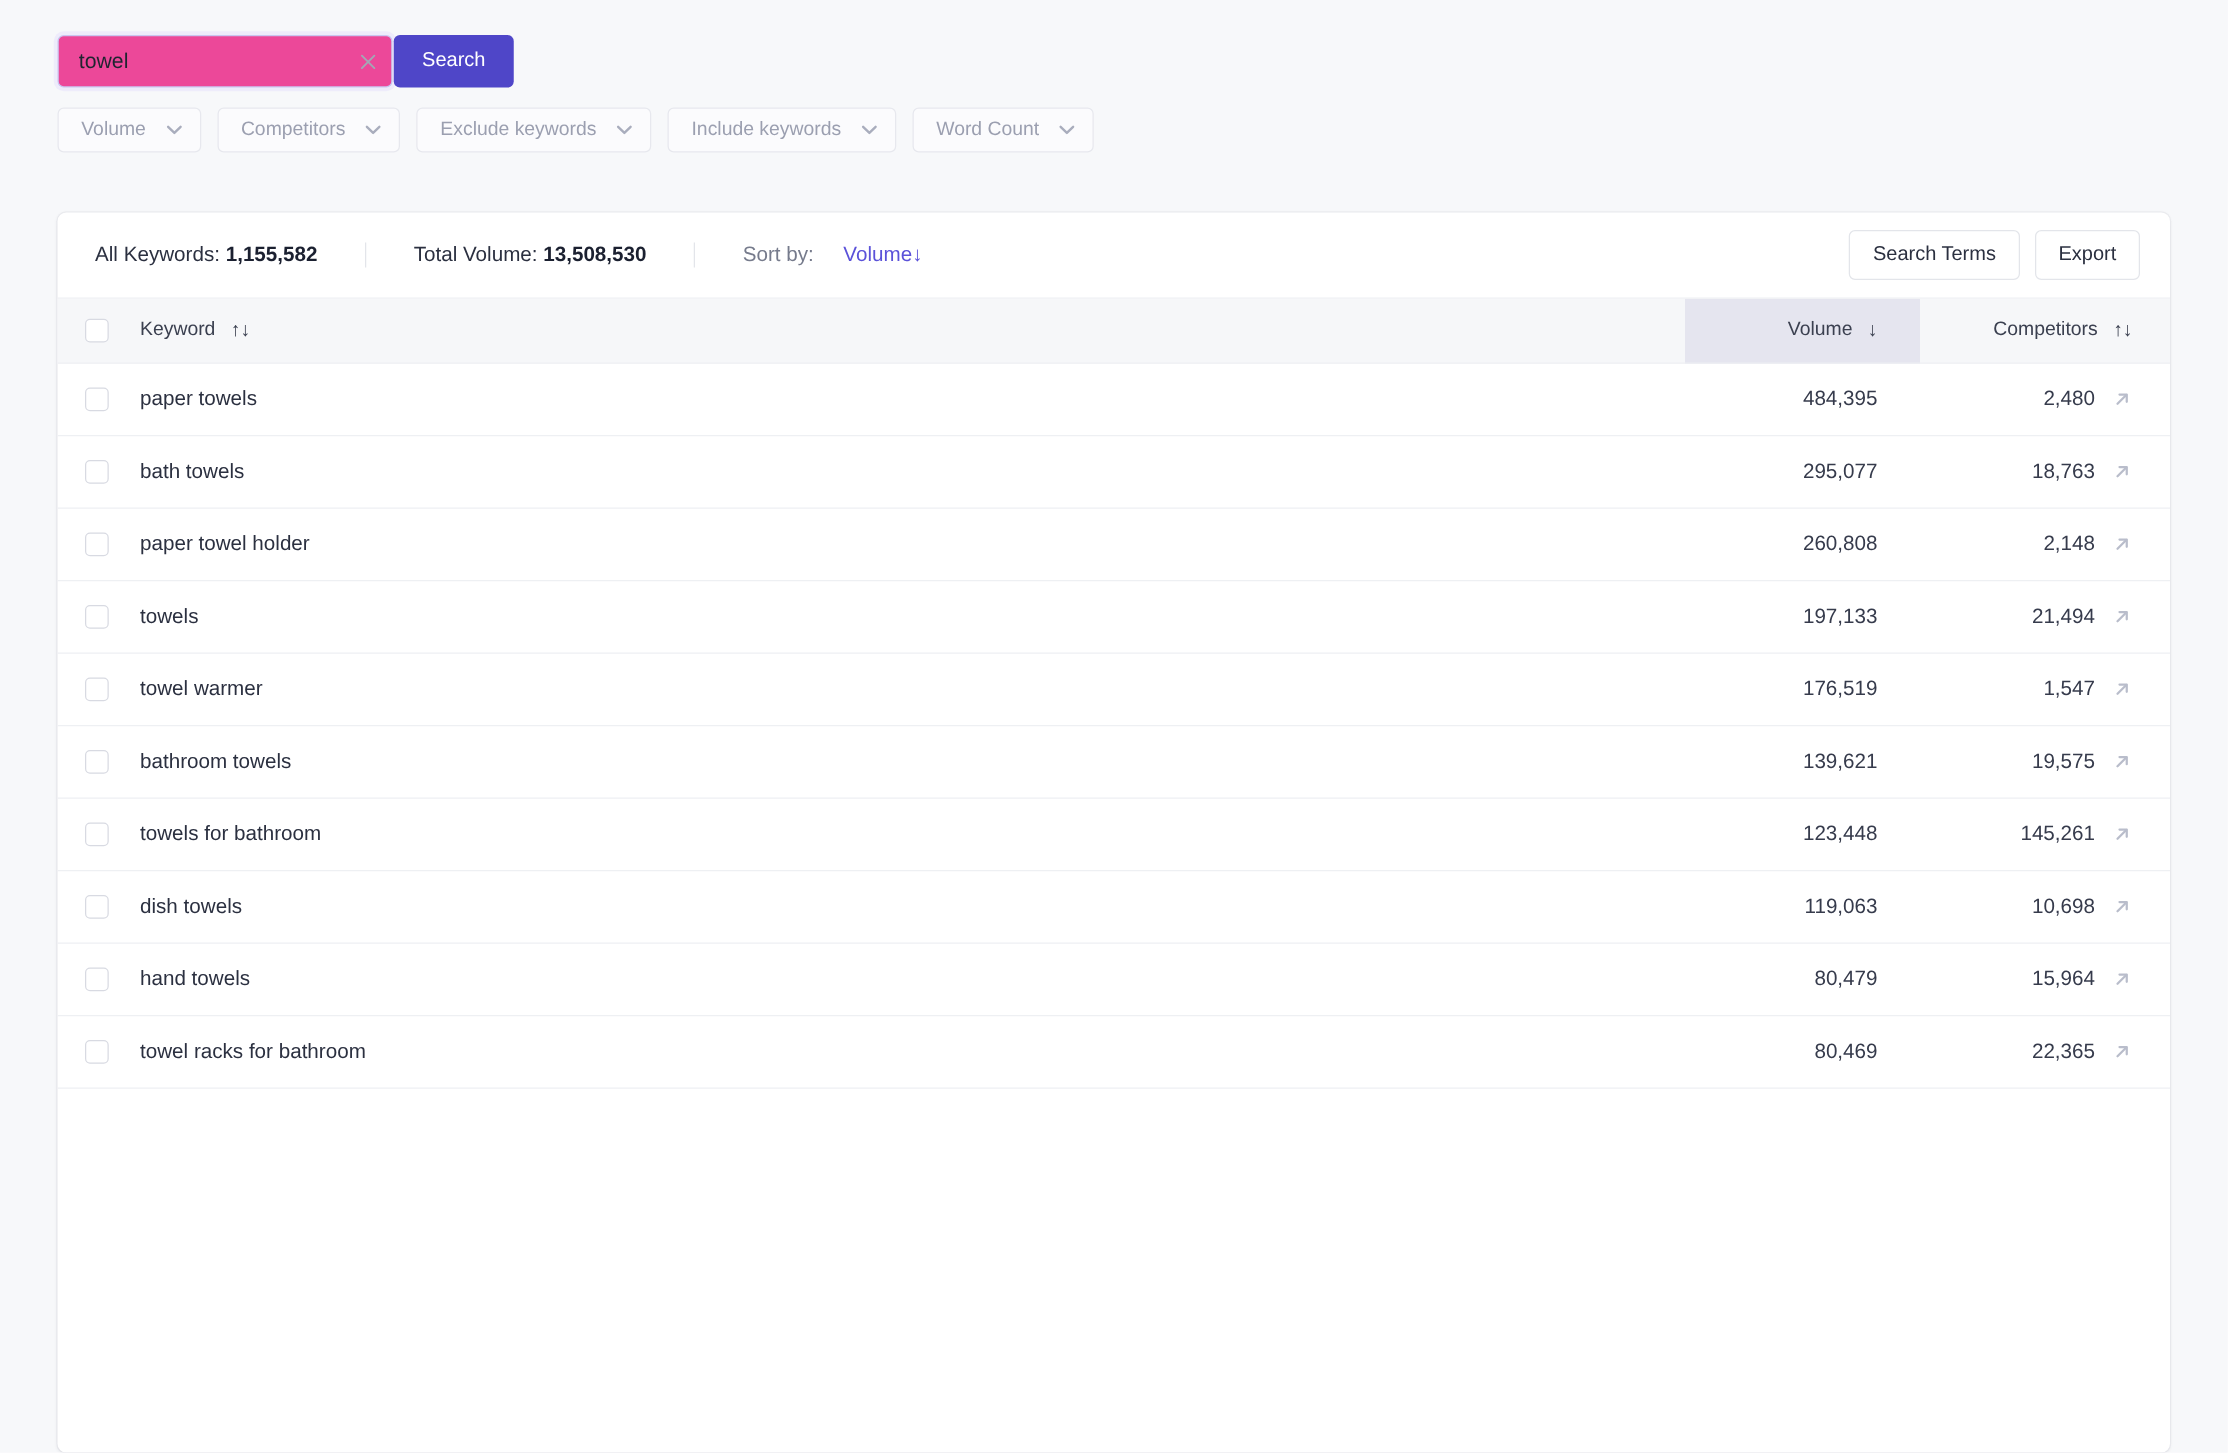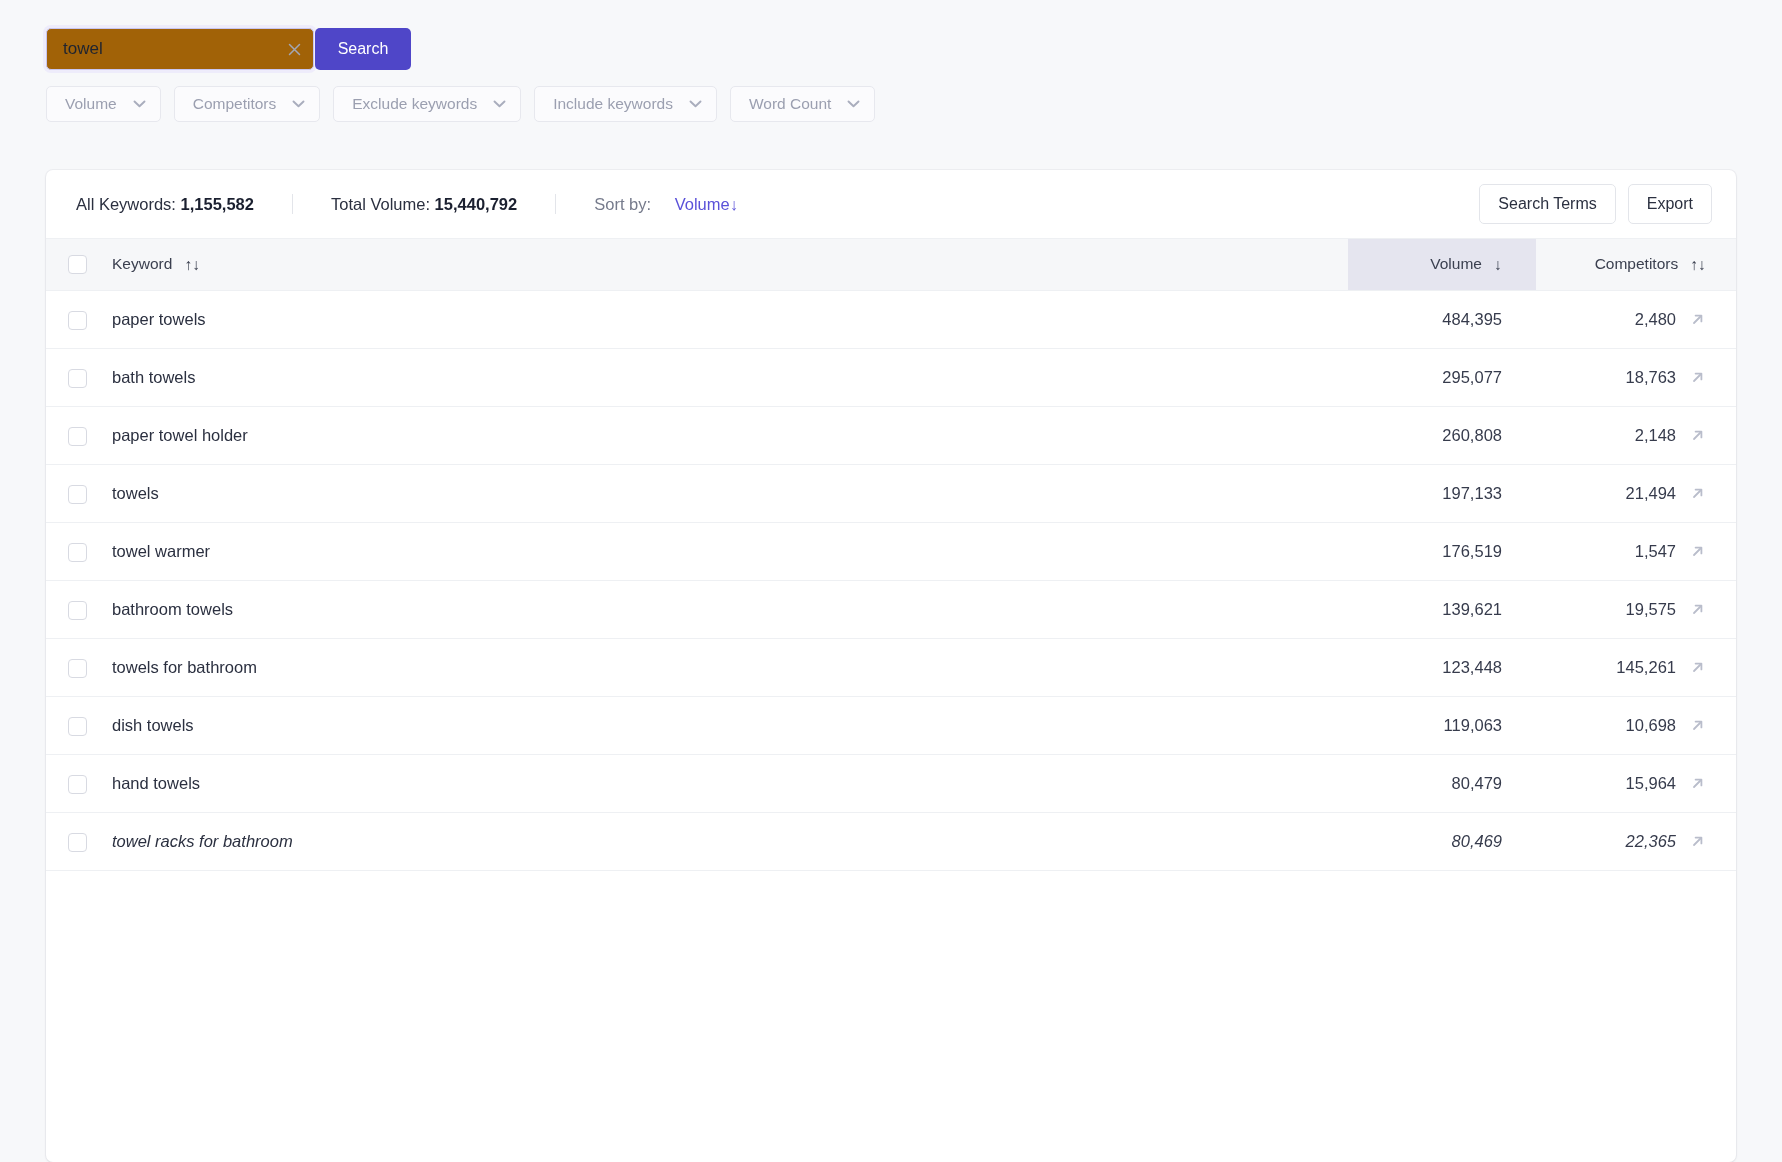--- a/index.html
+++ b/index.html
@@ -12,21 +12,21 @@
   }
   .page { width: 1782px; height: 1162px; position: relative; overflow: hidden; }
 
   
   .searchbar {
     position: absolute; left: 0; top: 0; width: 1782px; height: 146px;
     background: #f7f8fa;
   }
   .search-row { position: absolute; left: 46px; top: 28px; display: flex; align-items: center; }
   .search-field-wrap {
-    width: 268px; height: 42px; background: #a16207;
+    width: 268px; height: 42px; background: #ec4899;
     border: 1px solid #c9c6f0; border-radius: 5px;
     box-shadow: 0 0 0 3px #eeecfb;
     display: flex; align-items: center; padding: 0 12px 0 16px;
   }
   .search-input {
     border: none; outline: none; flex: 1; font-size: 17px; color: #1f2430;
     font-family: "Liberation Sans", sans-serif; background: transparent;
   }
   .clear-icon {
     width: 20px; height: 20px; flex: 0 0 20px; cursor: pointer;
@@ -92,21 +92,21 @@
     border-bottom: 1px solid #eef0f3;
   }
   th.c-check { width: 62px; }
   th.c-kw { text-align: left; padding-left: 4px; }
   th.c-vol { width: 188px; text-align: right; padding-right: 34px; background: #e5e5ef; }
   th.c-cmp { width: 200px; text-align: right; padding-right: 30px; }
   .sorticon { display: inline-block; margin-left: 8px; vertical-align: -1px; }
   tbody td {
     height: 58px; border-bottom: 1px solid #eef0f3; font-size: 16.5px; color: #2b3040;
   }
-  tbody tr:last-child td { border-bottom: 1px solid #eef0f3; font-style: italic; }
+  tbody tr:last-child td { border-bottom: 1px solid #eef0f3; }
   td.c-check { text-align: center; }
   td.c-kw { text-align: left; padding-left: 4px; }
   td.c-vol { text-align: right; padding-right: 34px; color: #363b4c; }
   td.c-cmp { text-align: right; padding-right: 30px; color: #363b4c; }
   .cmp-wrap { display: flex; align-items: center; justify-content: flex-end; }
   .ext-icon { margin-left: 13px; display: flex; align-items: center; cursor: pointer; }
   .cbox {
     width: 19px; height: 19px; border: 1px solid #d8dae2; border-radius: 4px;
     background: #fff; display: inline-block; vertical-align: middle; cursor: pointer;
   }
@@ -180,21 +180,21 @@
 
     <div class="card-head">
       <div class="stats">
         <span class="stat">
           <span>All Keywords:</span>
           <b>1,155,582</b>
         </span>
         <span class="stat-sep"></span>
         <span class="stat">
           <span>Total Volume:</span>
-          <b>15,440,792</b>
+          <b>13,508,530</b>
         </span>
         <span class="stat-sep"></span>
         <span class="sortby">
           <span>Sort by:</span>
           <span class="sv"><span>Volume</span><span>↓</span></span>
         </span>
       </div>
 
       <div class="head-actions">
         <button class="hbtn">Search Terms</button>

